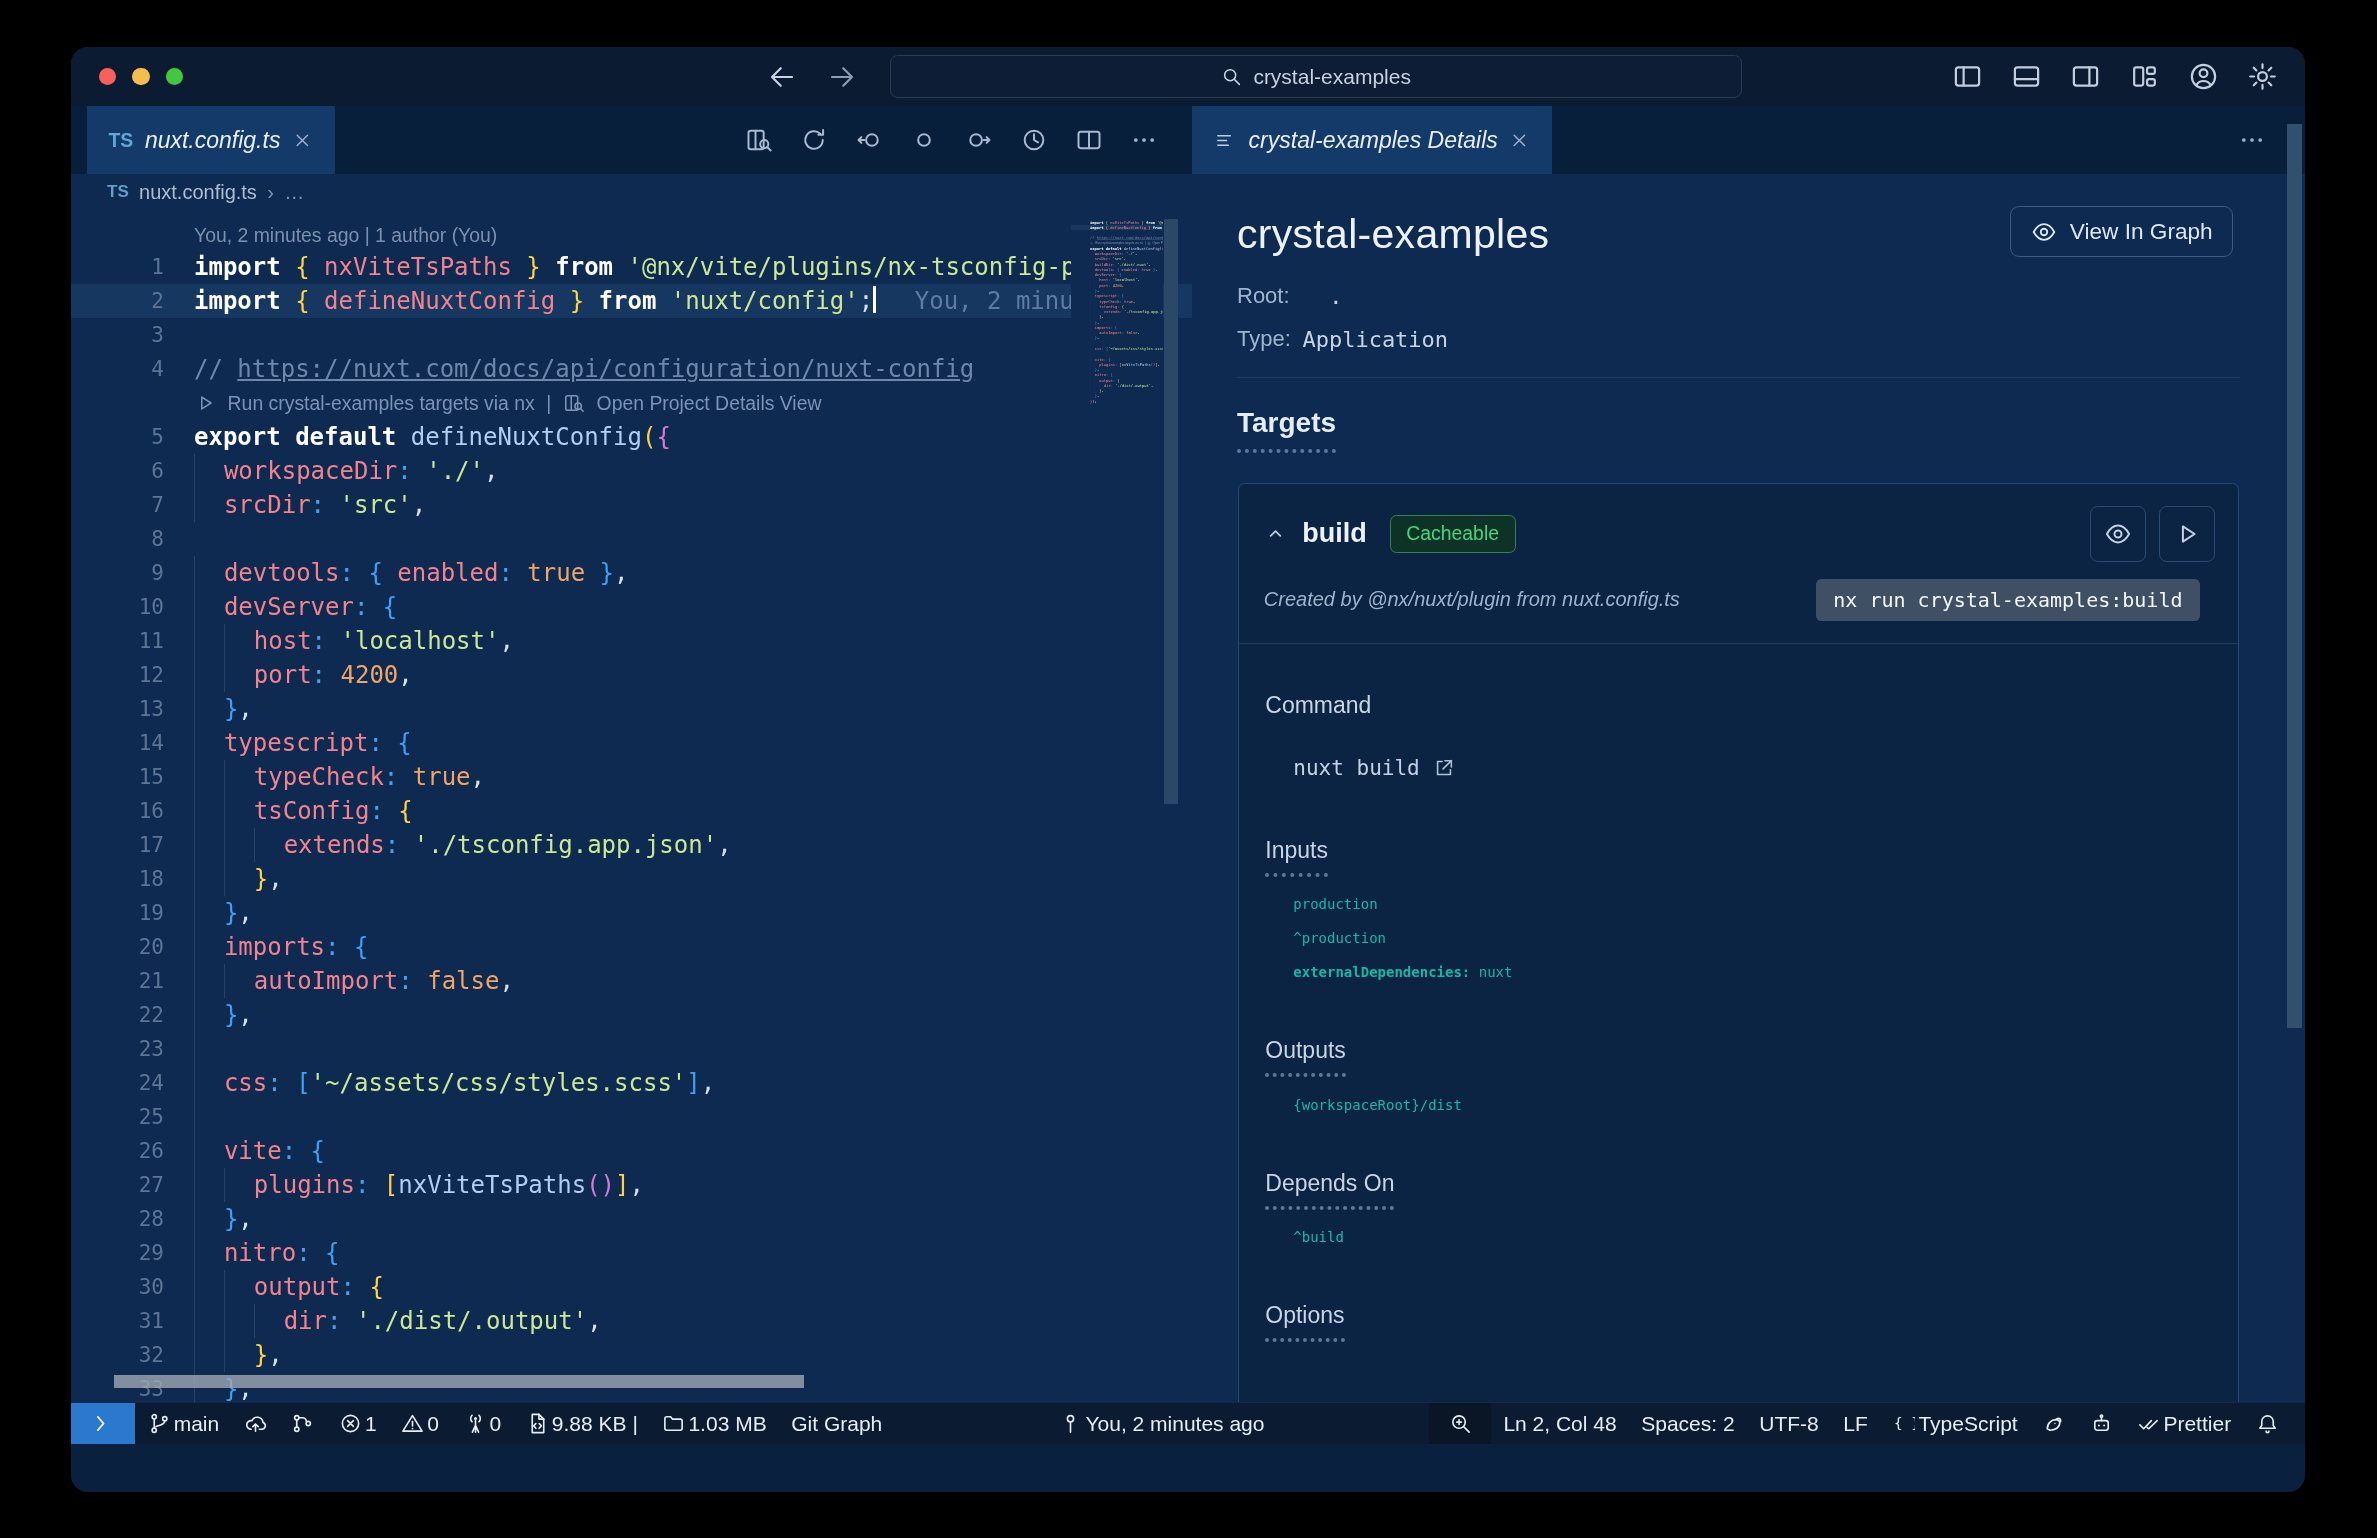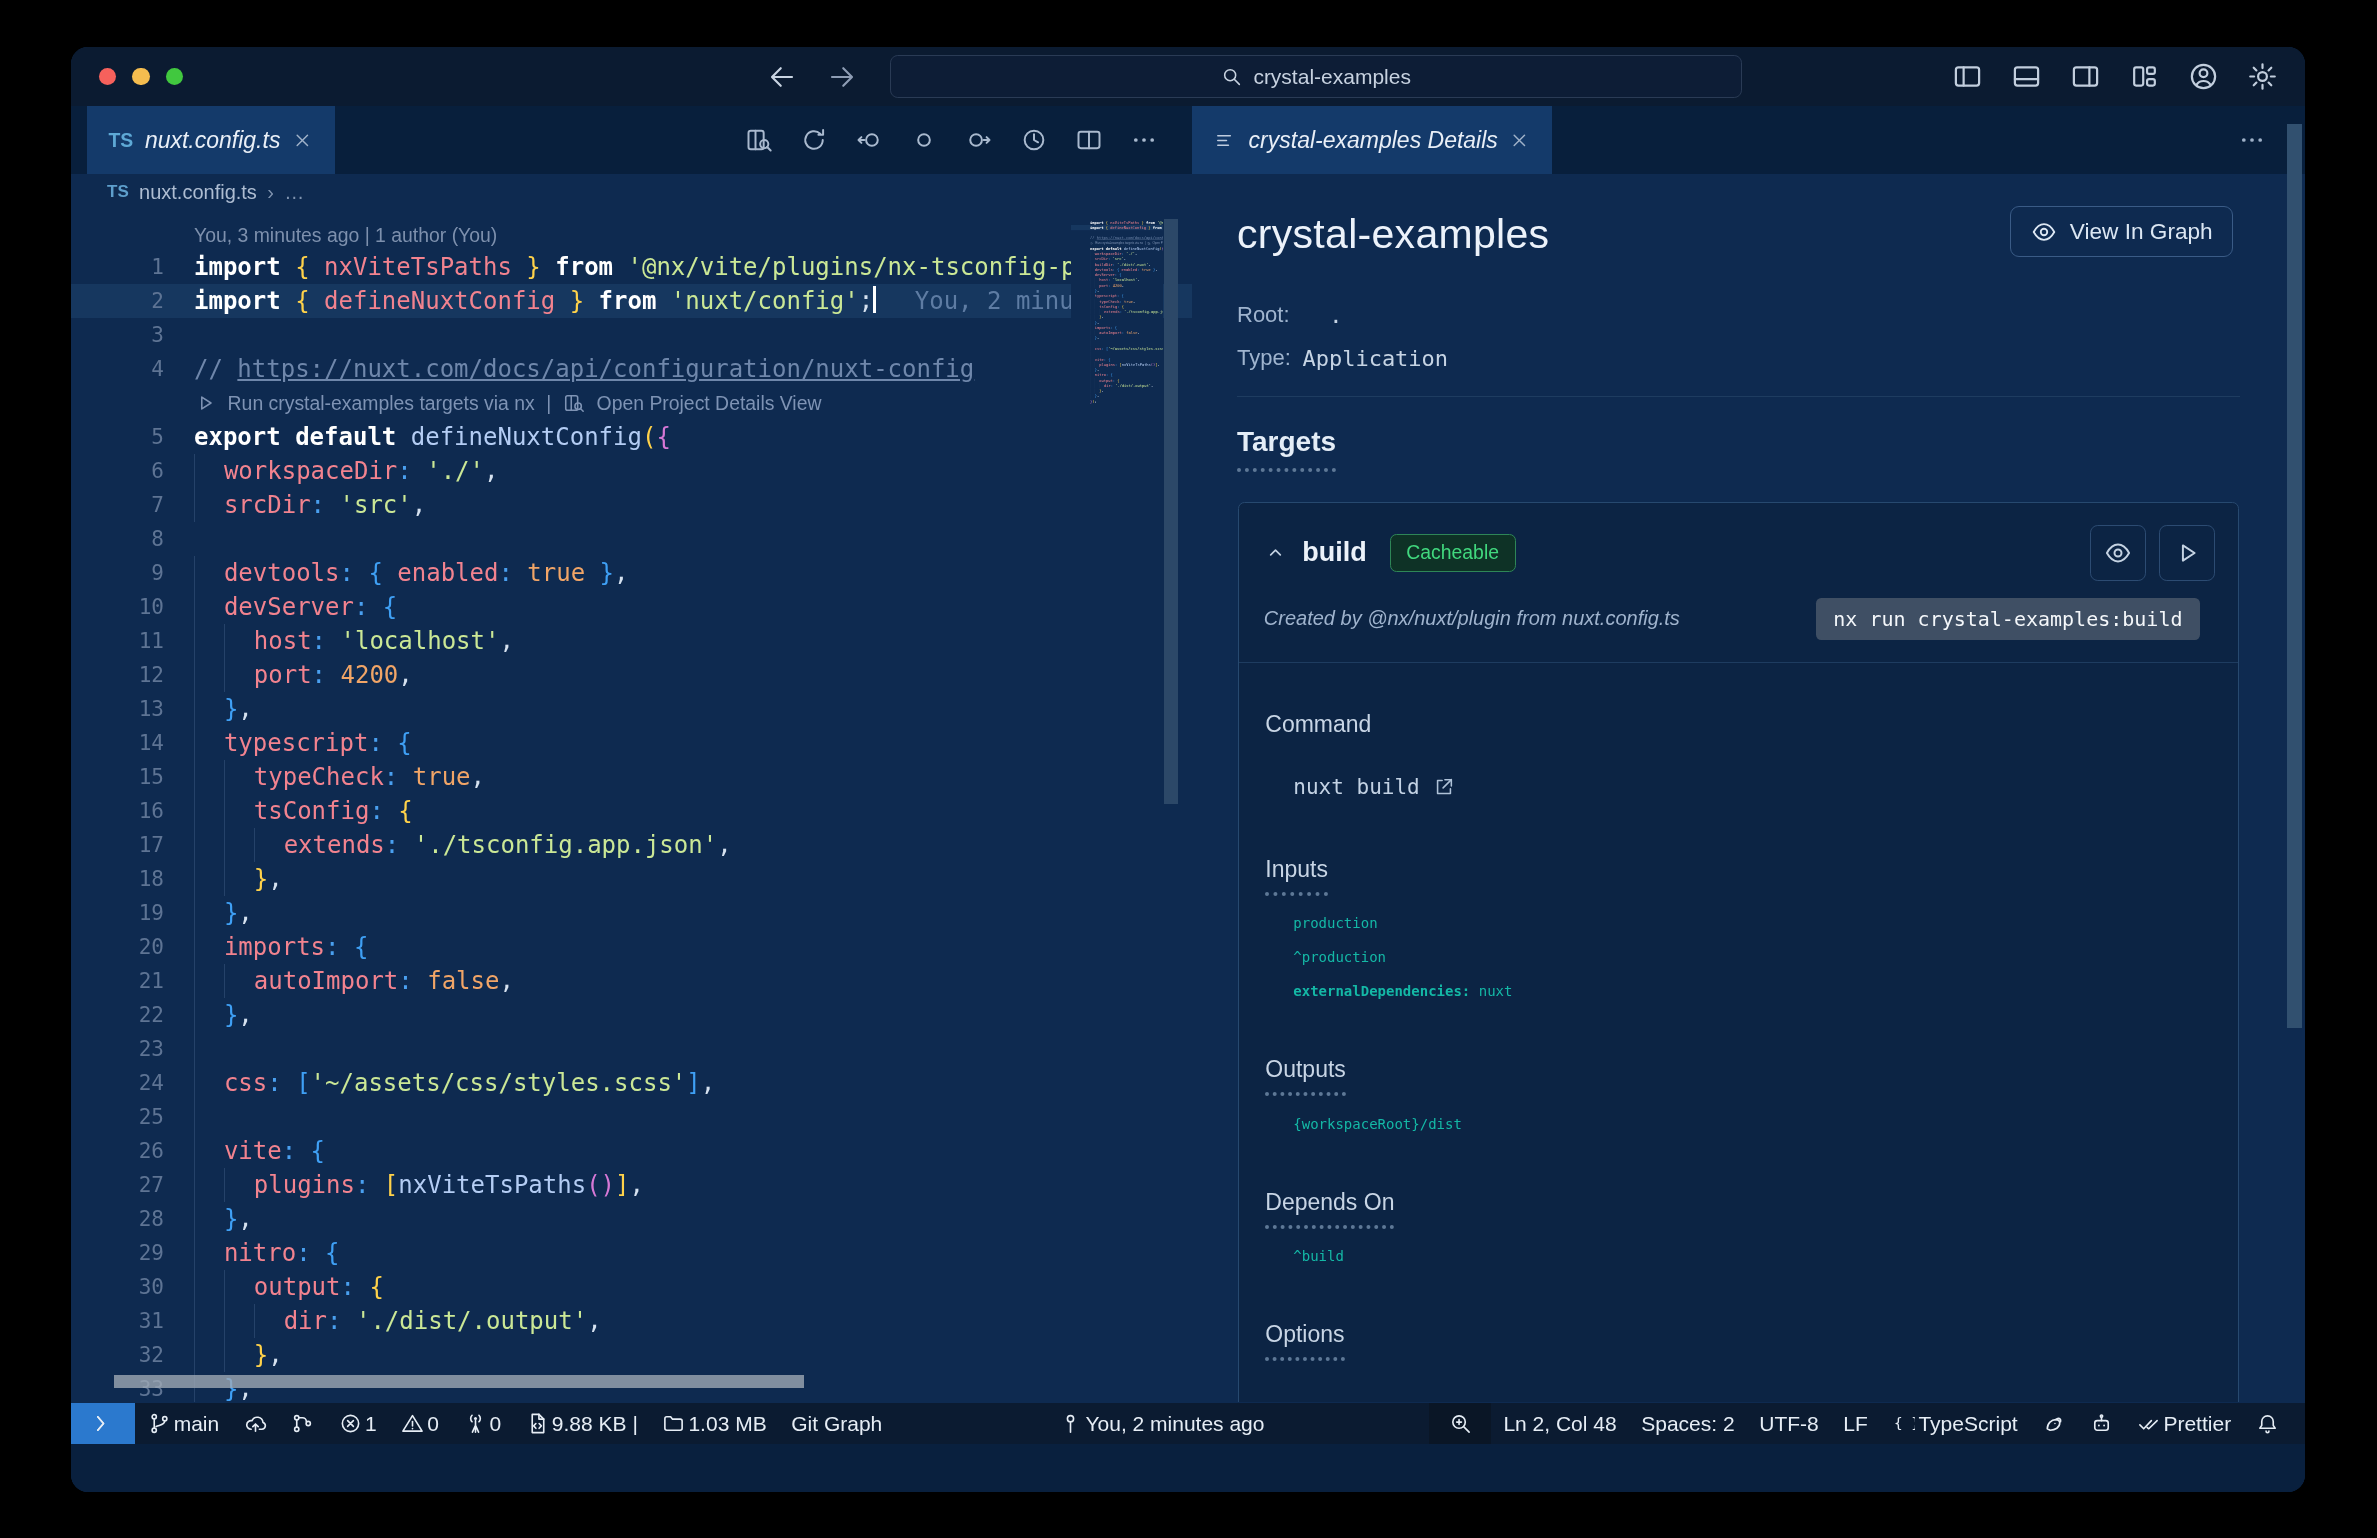--- a/index.html
+++ b/index.html
@@ -75,21 +75,21 @@
   .hscroll{position:absolute;left:43px;bottom:14px;width:690px;height:13px;background:rgba(160,170,182,.78);}
   
   .panel-body{flex:1;position:relative;padding-left:45px;overflow:hidden;}
   .panel-scroll{position:absolute;right:2.6px;top:18px;width:15.5px;height:904px;background:#31506F;}
   .pd-title-row{margin-top:37px;display:flex;align-items:flex-start;}
   .pd-title{font-size:41px;font-weight:500;color:#ECF2FA;letter-spacing:0.3px;}
   .graph-btn{position:absolute;right:72px;top:32px;display:flex;align-items:center;gap:13px;
     border:1.3px solid #3A5B86;border-radius:9px;padding:11.6px 19.4px;color:#DCE7F3;font-size:22.6px;}
   .graph-btn .icon svg{width:26px;height:26px;}
   .kv{display:flex;align-items:center;font-size:22px;margin-top:17px;}
-  .kv.first{margin-top:44px;gap:28px;}
+  .kv.first{margin-top:25px;gap:28px;}
   .kv .k{color:#9FB4CE;margin-right:11.6px;}
   .kv .v{font-family:"DejaVu Sans Mono",monospace;color:#C6D4E4;}
   .pd-divider{border-top:1.3px solid #1E3C60;margin:24.5px 65px 0 0;}
   .sec-h{font-size:28px;font-weight:600;color:#E4EDF7;display:table;}
   .sec-h.dotted::after{content:"";display:block;margin-top:10.3px;border-bottom:4.5px dotted #5E7896;}
   .targets-h{margin-top:29px;}
   .card{margin:30px 66px 0 1.3px;border:1.3px solid #27496F;border-radius:6.5px;background:#0C2444;
     height:969px;position:relative;overflow:hidden;}
   .card-head{display:flex;align-items:center;padding:22px 23px 0 24.5px;}
   .card-head .chev svg{width:23px;height:23px;color:#C4D2E2;}
@@ -275,21 +275,21 @@
           </div>
       </div>
       <div class="breadcrumb">
         <span class="ts-badge" style="font-size:17px;color:#5E9FCC">TS</span>
         <span>nuxt.config.ts</span>
         <span class="sep">›</span>
         <span class="sep">…</span>
       </div>
       <div class="code-area">
         <div id="code-lines">
-            <div class="blame-row">You, 3 minutes ago | 1 author (You)</div>
+            <div class="blame-row">You, 2 minutes ago | 1 author (You)</div>
             <div class="row"><span class="gutter">1</span><span class="content"><span class="tok kw">import </span><span class="tok b1">{ </span><span class="tok id">nxViteTsPaths</span><span class="tok b1"> }</span><span class="tok kw"> from </span><span class="tok str">'@nx/vite/plugins/nx-tsconfig-paths</span></span></div>
             <div class="row hl"><span class="gutter">2</span><span class="content"><span class="tok kw">import </span><span class="tok b1">{ </span><span class="tok id">defineNuxtConfig</span><span class="tok b1"> }</span><span class="tok kw"> from </span><span class="tok str">'nuxt/config'</span><span class="tok pl">;</span><span class="cursor"></span><span class="tok ghost">You, 2 minut</span></span></div>
             <div class="row"><span class="gutter">3</span><span class="content"></span></div>
             <div class="row"><span class="gutter">4</span><span class="content"><span class="tok cm">// </span><span class="tok cml">https://nuxt.com/docs/api/configuration/nuxt-config</span></span></div>
             <div class="lens-row">
               <span class="icon">
                 <svg viewBox="0 0 24 24" fill="none" stroke="currentColor" stroke-width="1.7" stroke-linecap="round" stroke-linejoin="round">
                   <path d="M8.5 5.5L18.5 12 8.5 18.5z"></path>
                 </svg>
               </span>

